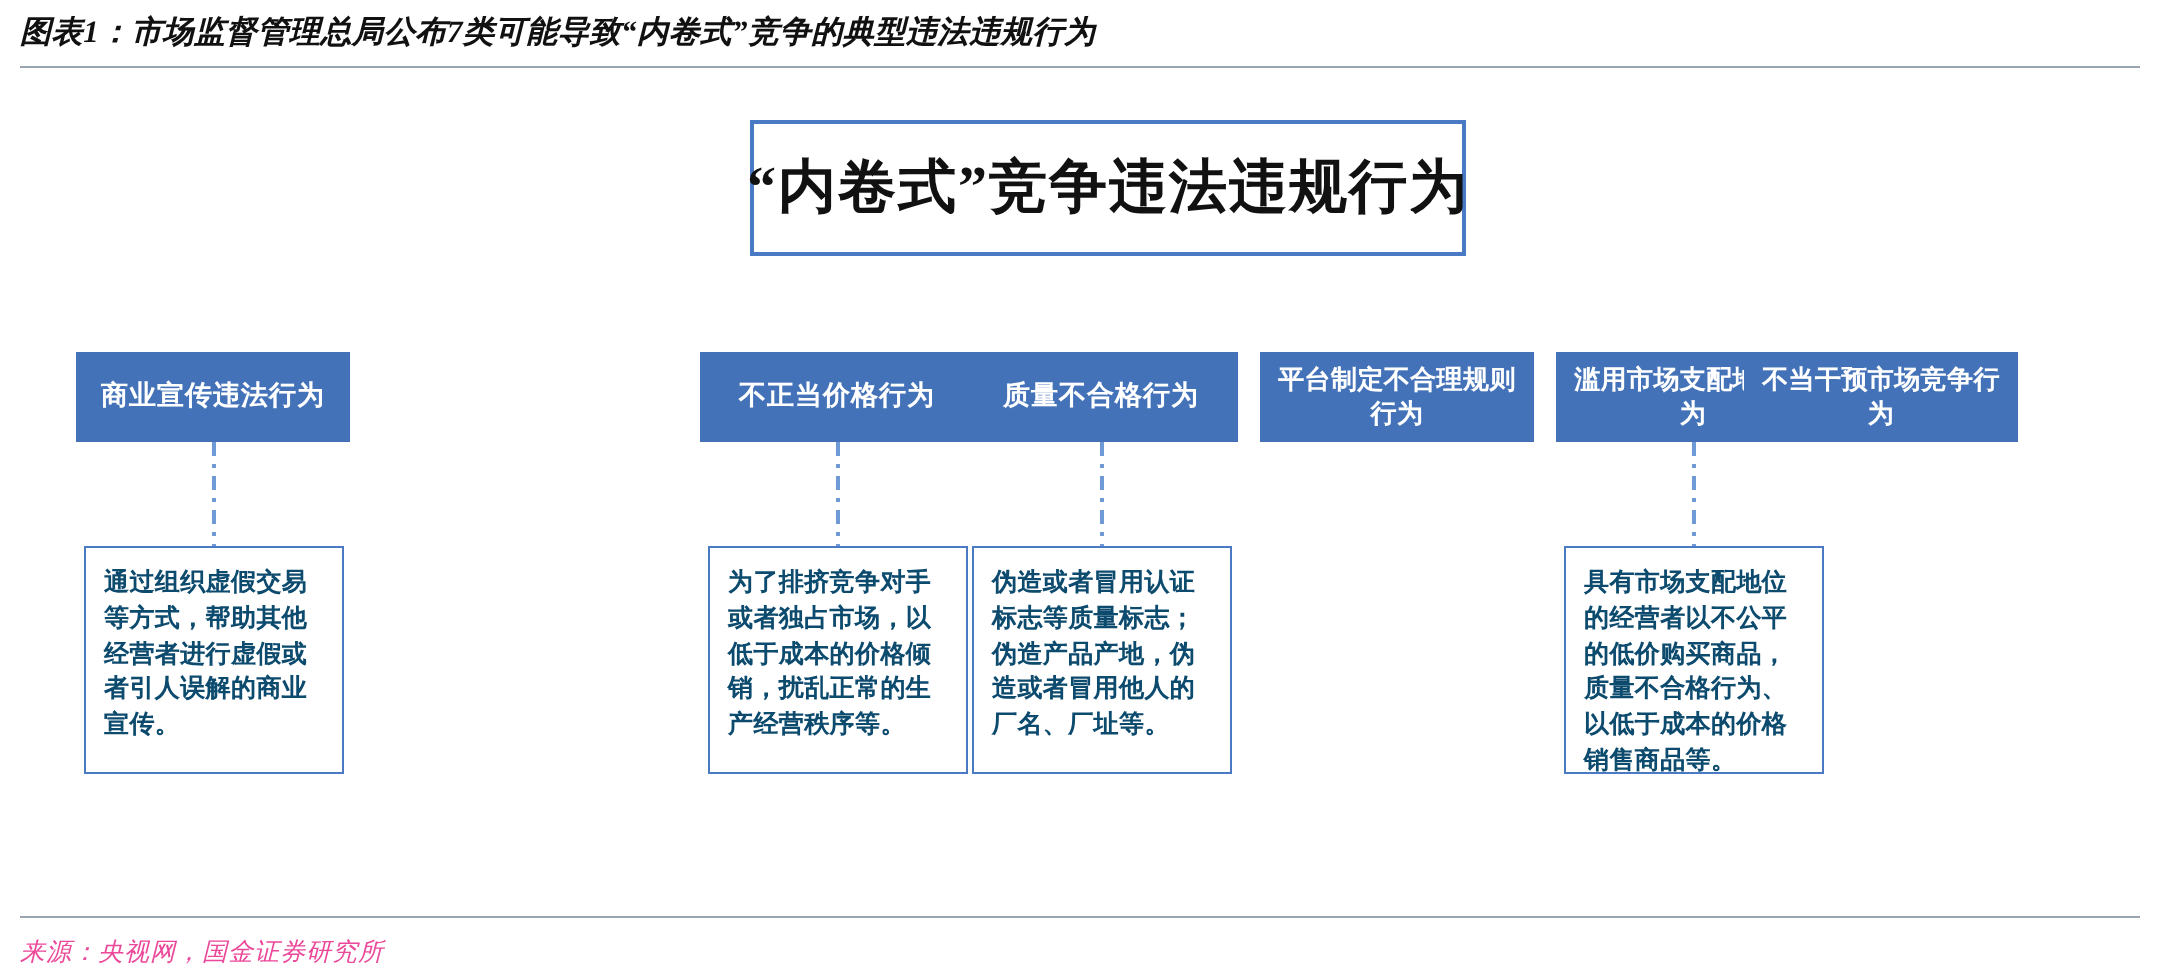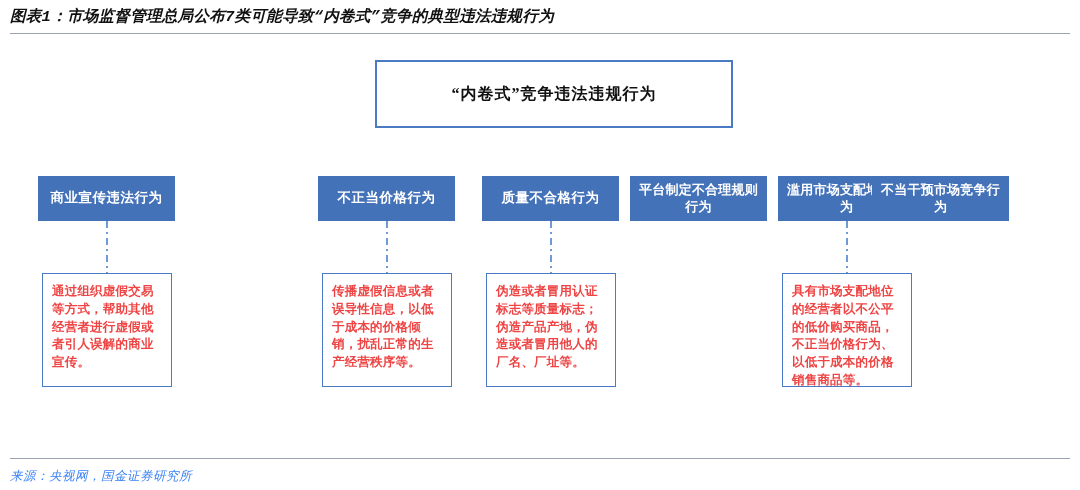--- a/index.html
+++ b/index.html
@@ -14,21 +14,21 @@
     color: #1a1a1a;
     overflow: hidden;
     position: relative;
   }
 
   
   .chart-title {
     position: absolute;
     left: 10px;
     top: 6px;
-    font-family: Liberation Mono, monospace;
+    font-family: Liberation Serif, serif;
     font-size: 15.5px;
     font-weight: bold;
     font-style: italic;
     letter-spacing: 0.3px;
     color: #111111;
     white-space: nowrap;
   }
   .title-rule {
     position: absolute;
     left: 10px;
@@ -47,21 +47,21 @@
     height: 68px;
     border: 2px solid #4a7ac4;
     background: #ffffff;
     box-sizing: border-box;
     display: flex;
     align-items: center;
     justify-content: center;
   }
   .root-node .root-label {
     font-family: "Liberation Serif", "DejaVu Serif", serif;
-    font-size: 16px;
+    font-size: 29px;
     font-weight: bold;
     color: #111111;
     letter-spacing: 1px;
     white-space: nowrap;
   }
 
   
   .columns {
     position: absolute;
     left: 0;
@@ -125,42 +125,42 @@
     border: 1.5px solid #4a7ac4;
     background: #ffffff;
     box-sizing: border-box;
     padding: 9px 8px 6px 9px;
   }
   .desc-text {
     font-family: "Liberation Serif", "DejaVu Serif", serif;
     font-size: 12.5px;
     font-weight: bold;
     line-height: 1.42;
-    color: #ef4444;
+    color: #0c4a6e;
     letter-spacing: 0.2px;
     text-align: left;
   }
 
   
   .footer-rule {
     position: absolute;
     left: 10px;
     top: 458px;
     width: 1060px;
     height: 1px;
     background: #9aa4b0;
   }
   .source-note {
     position: absolute;
     left: 10px;
     top: 468px;
     font-family: Liberation Sans, sans-serif;
     font-style: italic;
     font-size: 12.5px;
-    color: #3b82f6;
+    color: #ec4899;
     letter-spacing: 0.5px;
     white-space: nowrap;
   }
 </style>
 </head>
 <body>
 
 <div class="chart-title">图表1：市场监督管理总局公布7类可能导致“内卷式”竞争的典型违法违规行为</div>
 <div class="title-rule"></div>
 
@@ -174,27 +174,27 @@
     <div class="cat-box">
       <span class="cat-label">商业宣传违法行为</span>
     </div>
     <div class="connector"></div>
     <div class="desc-box">
       <div class="desc-text">通过组织虚假交易等方式，帮助其他经营者进行虚假或者引人误解的商业宣传。</div>
     </div>
   </div>
 
 
-  <div class="column" style="left:318px">
+  <div class="column" style="left:350px">
     <div class="cat-box">
       <span class="cat-label">不正当价格行为</span>
     </div>
     <div class="connector"></div>
     <div class="desc-box">
-      <div class="desc-text">传播虚假信息或者误导性信息，以低于成本的价格倾销，扰乱正常的生产经营秩序等。</div>
+      <div class="desc-text">为了排挤竞争对手或者独占市场，以低于成本的价格倾销，扰乱正常的生产经营秩序等。</div>
     </div>
   </div>
 
   <div class="column" style="left:630px">
     <div class="cat-box">
       <span class="cat-label two-line">平台制定不合理规则行为</span>
     </div>
   </div>
 
   <div class="column" style="left:482px">
@@ -206,21 +206,21 @@
       <div class="desc-text">伪造或者冒用认证标志等质量标志；伪造产品产地，伪造或者冒用他人的厂名、厂址等。</div>
     </div>
   </div>
 
   <div class="column" style="left:778px">
     <div class="cat-box">
       <span class="cat-label two-line">滥用市场支配地位行为</span>
     </div>
     <div class="connector"></div>
     <div class="desc-box">
-      <div class="desc-text">具有市场支配地位的经营者以不公平的低价购买商品，不正当价格行为、以低于成本的价格销售商品等。</div>
+      <div class="desc-text">具有市场支配地位的经营者以不公平的低价购买商品，质量不合格行为、以低于成本的价格销售商品等。</div>
     </div>
   </div>
 
   <div class="column" style="left:872px">
     <div class="cat-box">
       <span class="cat-label two-line">不当干预市场竞争行为</span>
     </div>
   </div>
 
 </div>

